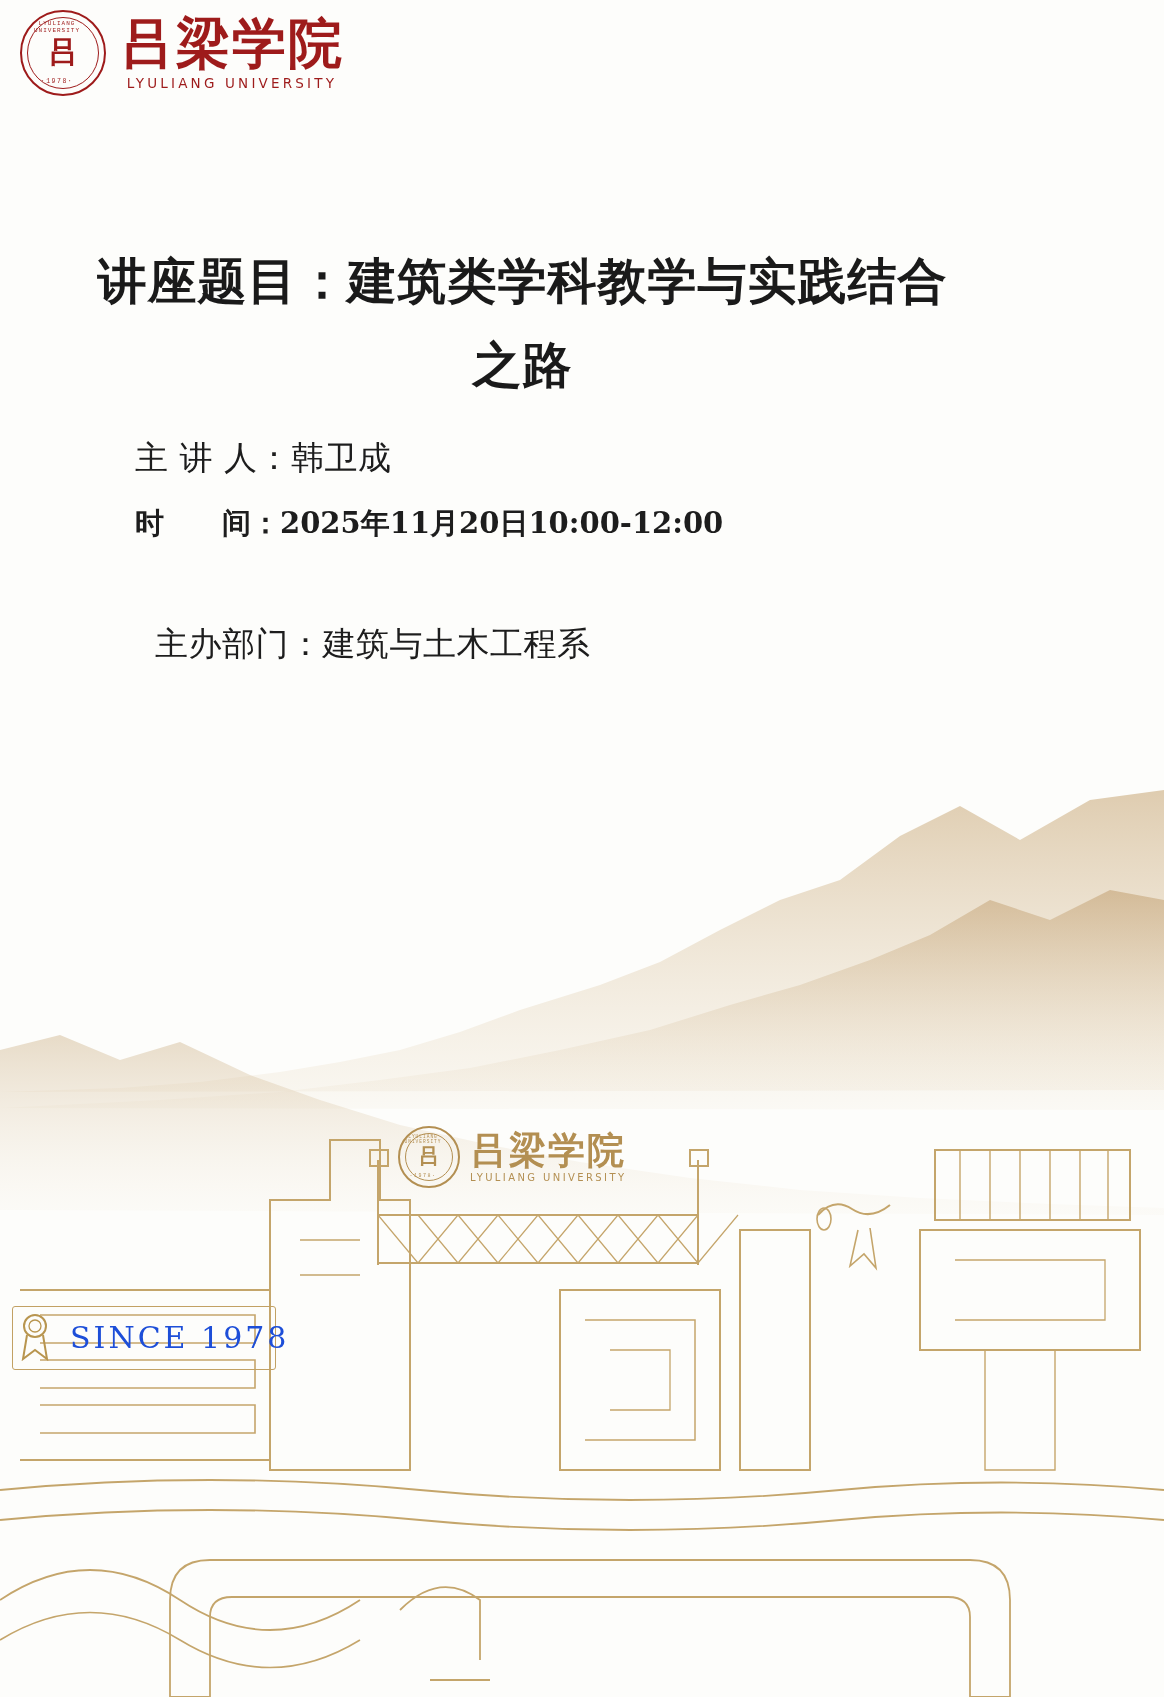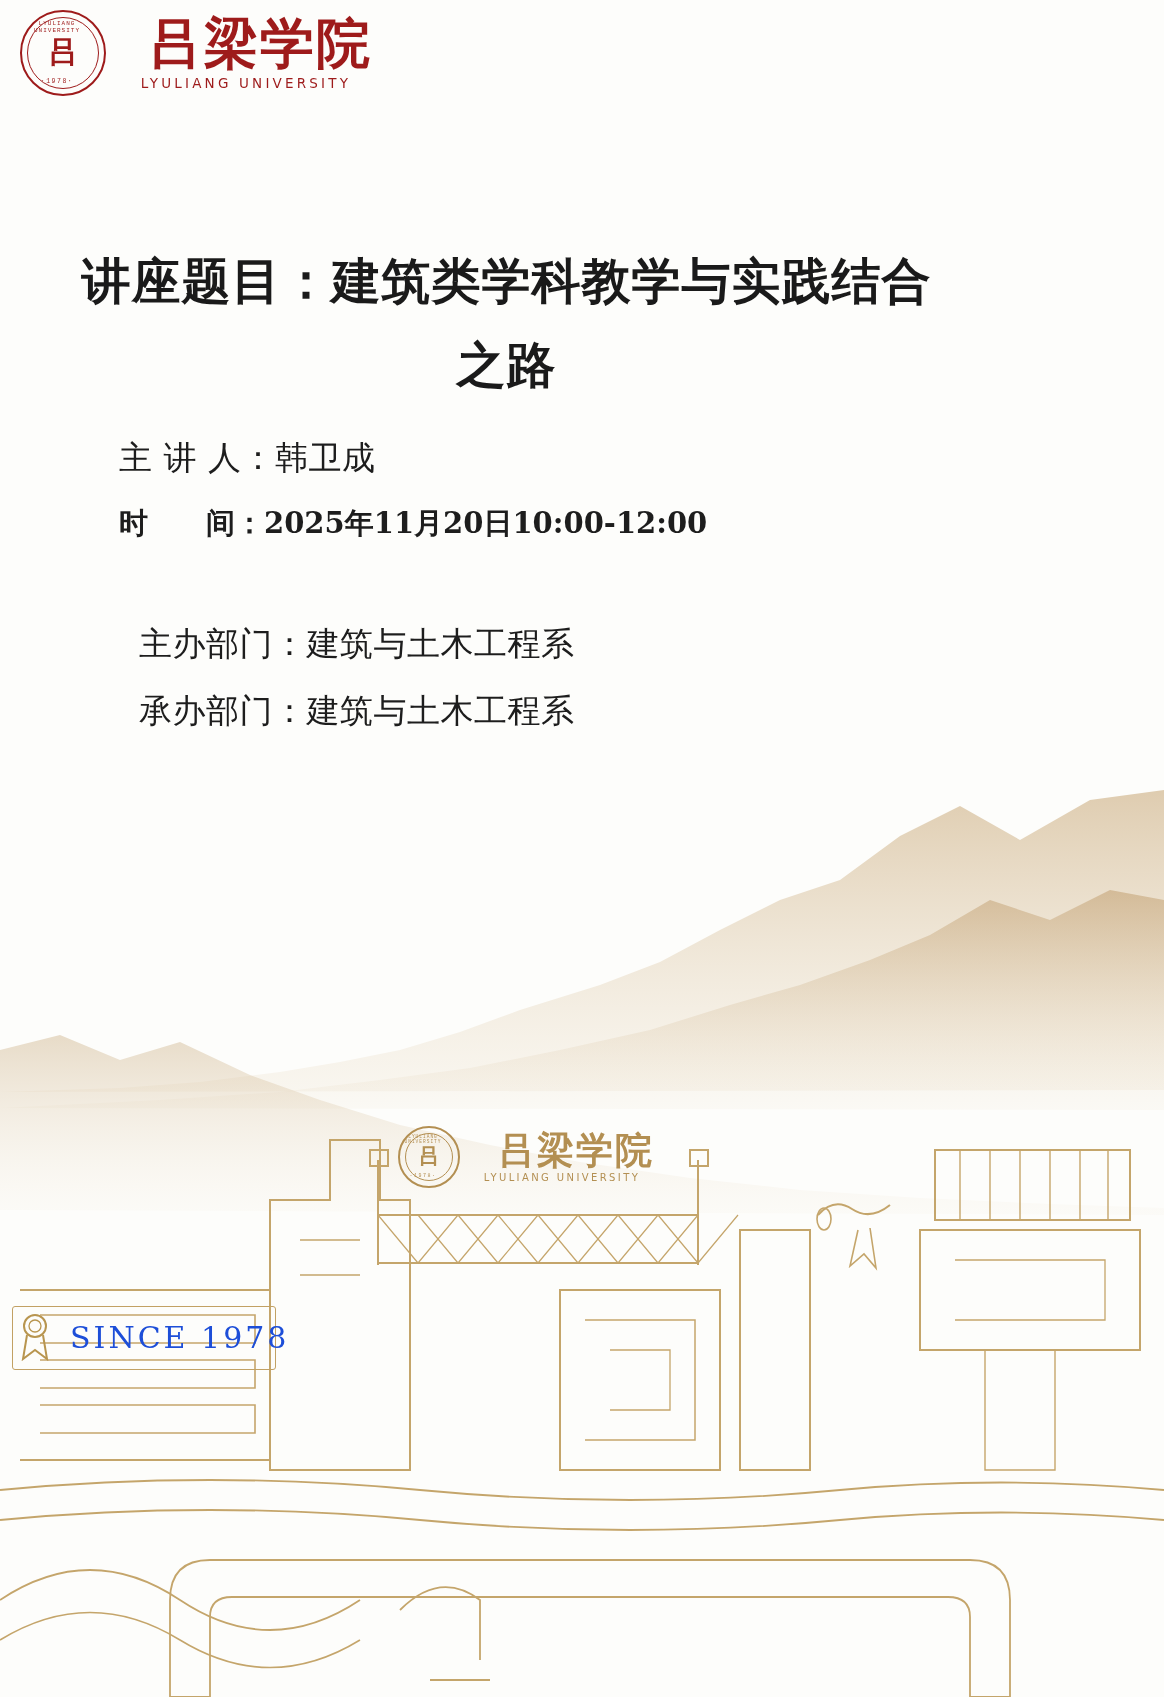--- a/index.html
+++ b/index.html
@@ -74,35 +74,34 @@
   }
   .seal-arc.top { top: 8px; }
   .seal-arc.bottom { bottom: 9px; font-size: 6.5px; letter-spacing: 1.5px;}
   .logo-text-cn {
     font-family: "DejaVu Serif", "Liberation Serif", serif;
     font-size: 54px;
     font-weight: 700;
     color: #9e1b1b;
     line-height: 1.05;
     letter-spacing: 2px;
-    margin-left: 28px;
   }
   .logo-text-en {
     font-family: "DejaVu Sans", "Liberation Sans", sans-serif;
     font-size: 13.5px;
     color: #9e1b1b;
     letter-spacing: 3.2px;
     margin-top: 4px;
     text-align: center;
   }
 
   
   .content {
     position: absolute;
-    left: 0;
+    left: 16px;
     top: 240px;
     width: 1013px;
   }
   .title {
     font-family: "DejaVu Sans", "Liberation Sans", sans-serif;
     font-weight: 700;
     font-size: 49px;
     color: #1a1a1a;
     line-height: 1.72;
     text-align: center;
@@ -299,23 +298,20 @@
         <span>时　　间：</span><span>2025年11月20日10:00-12:00</span>
       </div>
 
 
       <div class="spacer-gap"></div>
 
       <div class="field-line dept">
         <span>主办部门：</span><span>建筑与土木工程系</span>
       </div>
 
-      <div class="field-line dept">
-        <span>承办部门：</span><span>建筑与土木工程系</span>
-      </div>
 
     </div>
   </div>
 
   <div class="bottom-logo">
     <div class="seal">
       <div class="seal-arc top">LYULIANG UNIVERSITY</div>
       <div class="seal-glyph">吕</div>
       <div class="seal-arc bottom">·1978·</div>
     </div>

